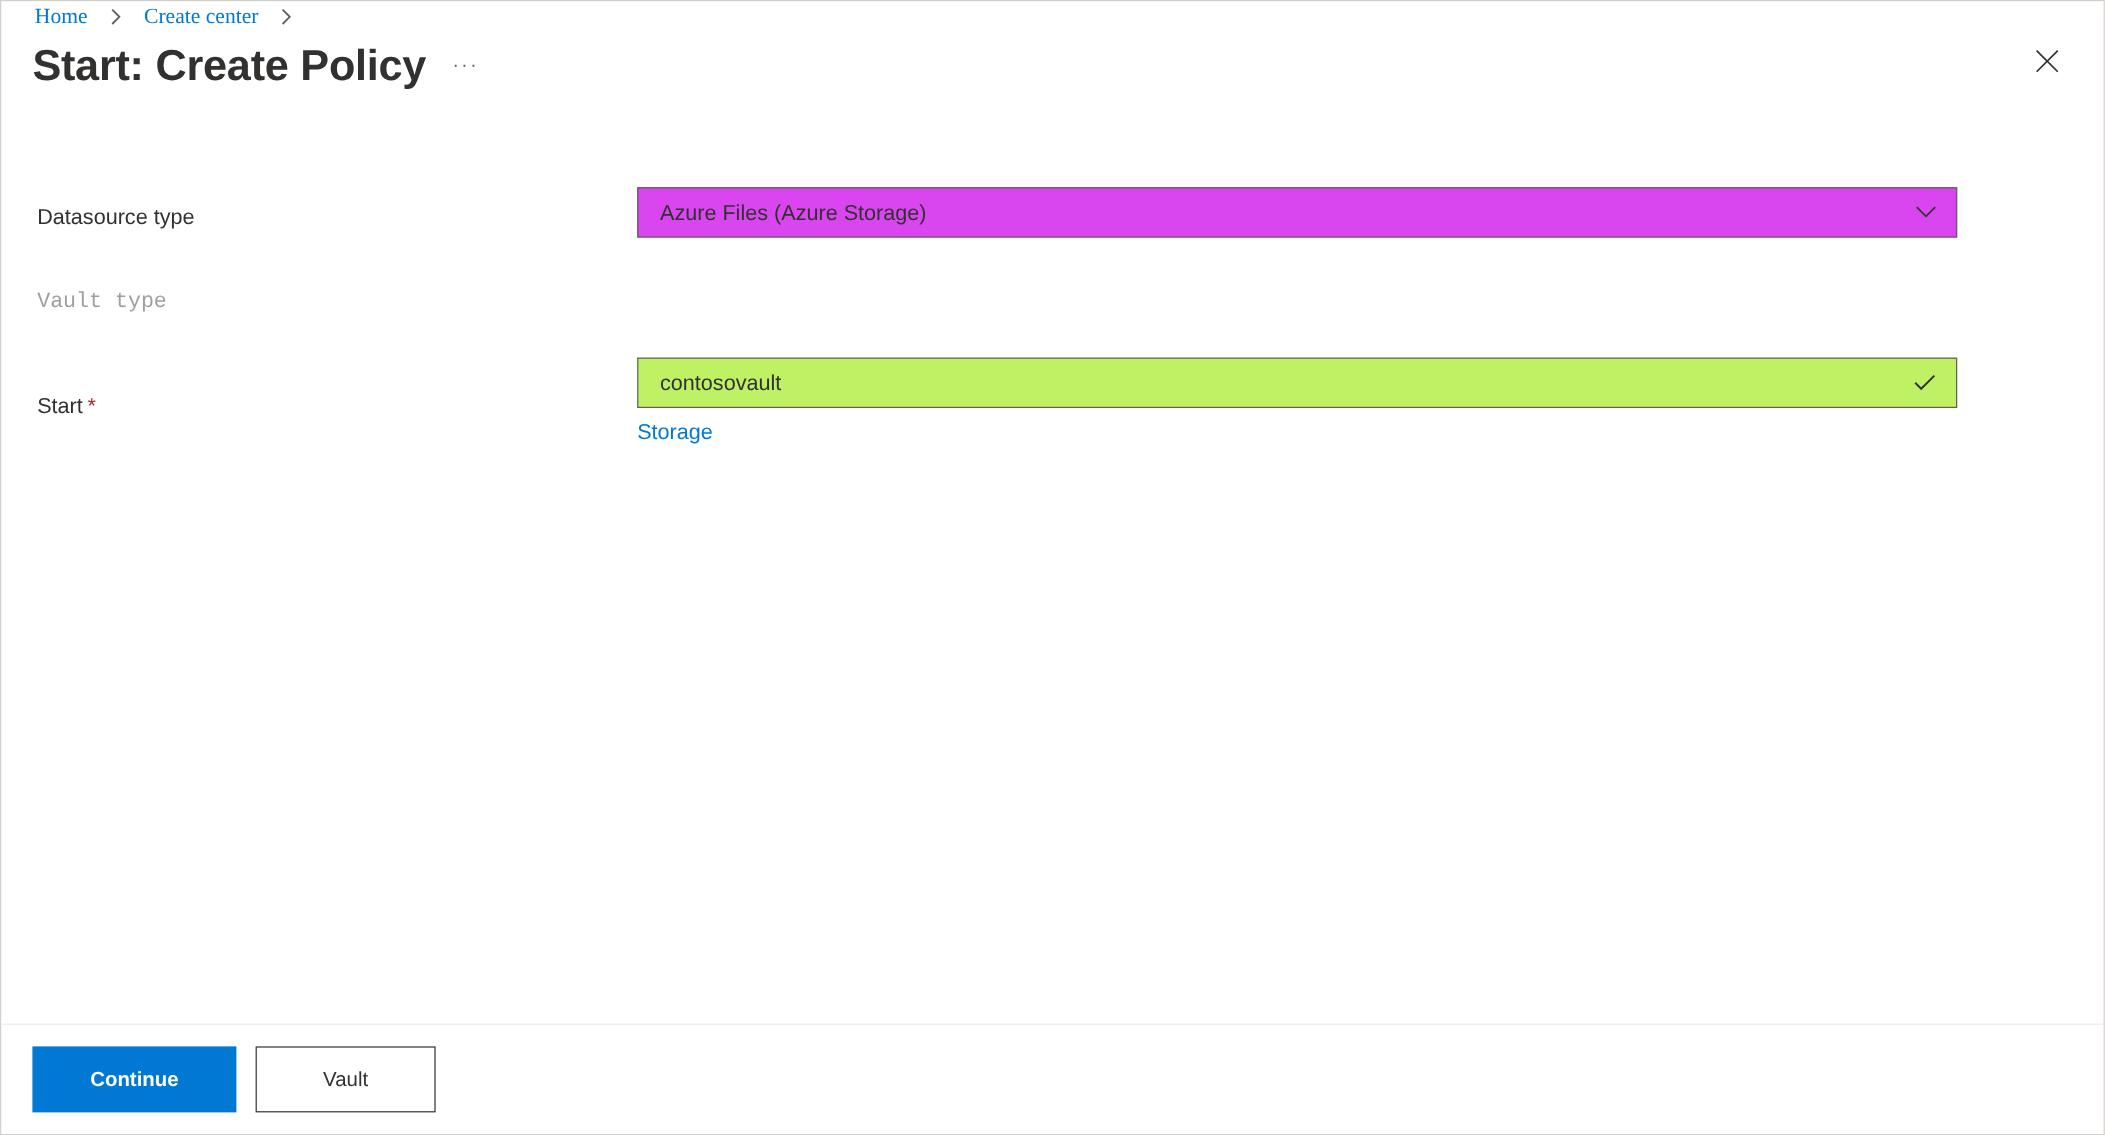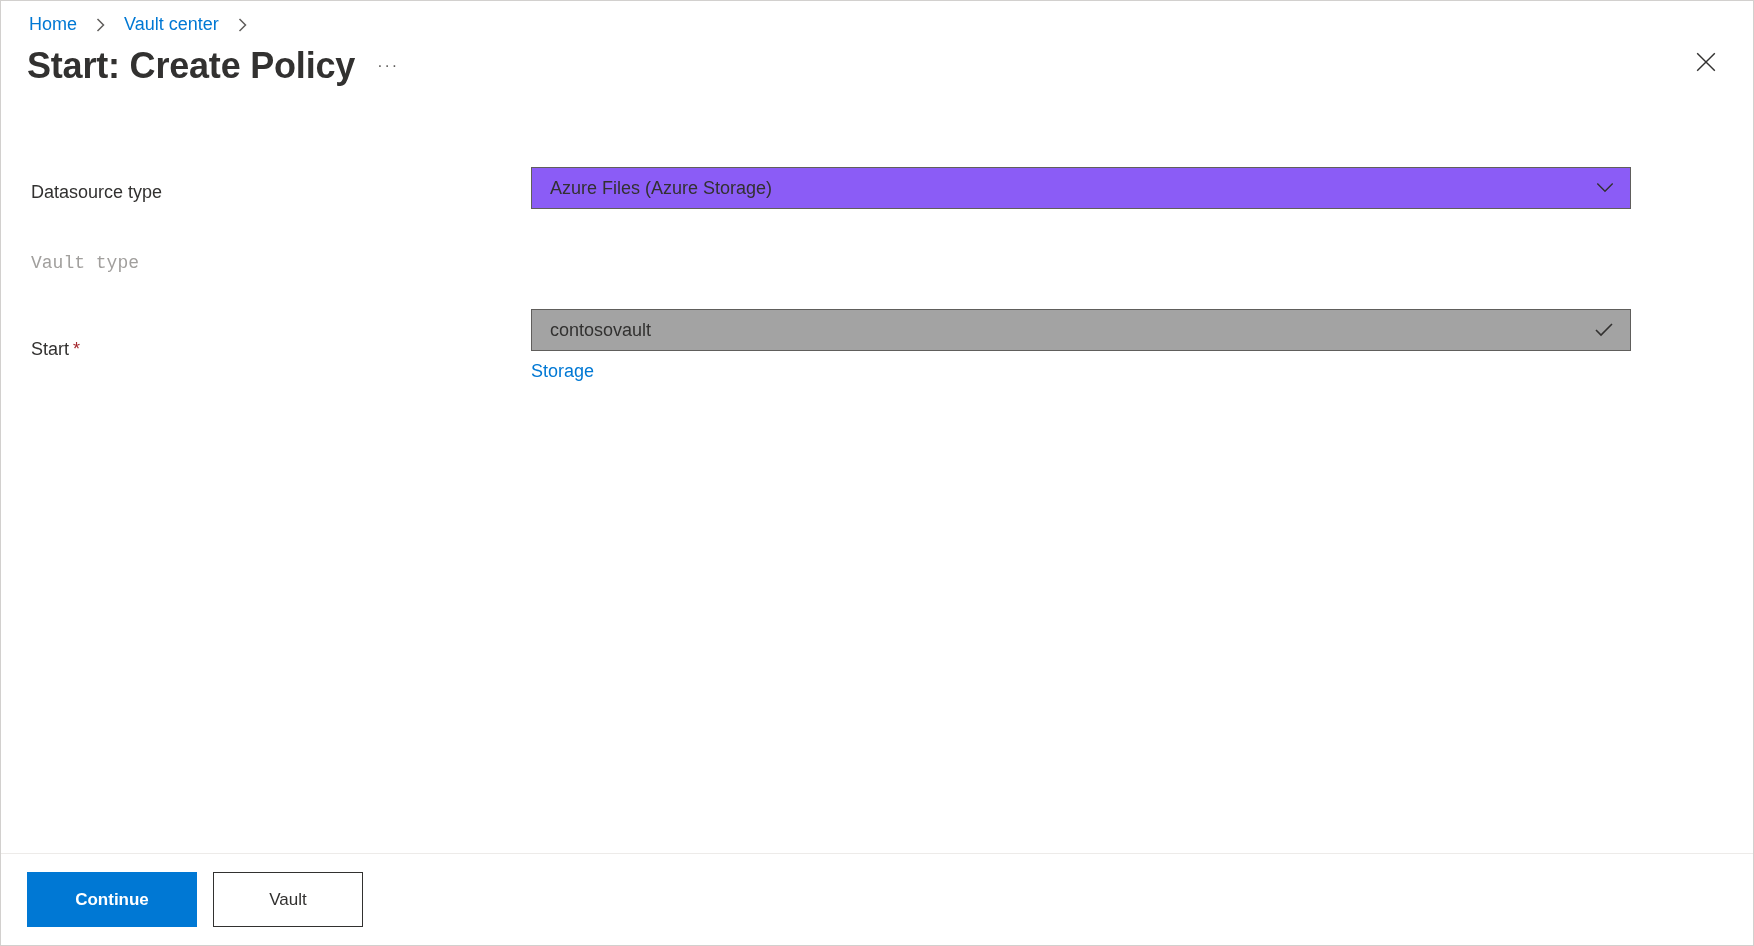--- a/index.html
+++ b/index.html
@@ -11,25 +11,26 @@
       font-family: 'Segoe UI', Tahoma, Geneva, Verdana, sans-serif;
       font-size: 14px;
       color: #323130;
       background: #ffffff;
       width: 1754px;
       height: 946px;
       position: relative;
       border: 1px solid #d2d0ce;
     }
     .breadcrumb {
-      padding: 13px 20px 0 28px;
+      padding: 2px 20px 0 28px;
       font-size: 18px;
       display: flex;
       align-items: center;
       gap: 19px;
+      font-family: Liberation Serif, serif;
     }
     .breadcrumb a {
       color: #0078d4;
       text-decoration: none;
     }
     .breadcrumb .sep {
       color: #605e5c;
       font-size: 14px;
       display: inline-flex;
       align-items: center;
@@ -90,21 +91,21 @@
       color: #a4262c;
       margin-left: 4px;
     }
     .form-control-wrap {
       flex: 1;
       max-width: 1100px;
     }
     .select-control {
       position: relative;
       border: 1px solid #605e5c;
-      background: #8b5cf6;
+      background: #d946ef;
       height: 42px;
       display: flex;
       align-items: center;
       padding: 0 50px 0 18px;
       font-size: 18px;
       cursor: pointer;
     }
     .select-control.disabled {
       background: #f3f2f1;
       border: 1px solid #f3f2f1;
@@ -125,21 +126,21 @@
       bottom: 0;
       width: 42px;
       border-left: 1px solid #e1dfdd;
       display: flex;
       align-items: center;
       justify-content: center;
     }
     .validated-control {
       position: relative;
       border: 1px solid #605e5c;
-      background: #a3a3a3;
+      background: #bef264;
       height: 42px;
       display: flex;
       align-items: center;
       padding: 0 50px 0 18px;
       font-size: 18px;
     }
     .validated-control .check {
       position: absolute;
       right: 16px;
       top: 50%;
@@ -189,21 +190,21 @@
 </head>
 <body>
 
 <div class="breadcrumb">
   <a href="#">Home</a>
   <span class="sep">
     <svg width="9" height="14" viewBox="0 0 8 14">
         <path d="M1 1 L7 7 L1 13" stroke="#605e5c" stroke-width="1.5" fill="none"></path>
       </svg>
   </span>
-  <a href="#">Vault center</a>
+  <a href="#">Create center</a>
   <span class="sep">
     <svg width="9" height="14" viewBox="0 0 8 14">
         <path d="M1 1 L7 7 L1 13" stroke="#605e5c" stroke-width="1.5" fill="none"></path>
       </svg>
   </span>
 </div>
 
 <div class="header-row">
   <div class="page-title-wrap">
     <h1 class="page-title">Start: Create Policy</h1>

